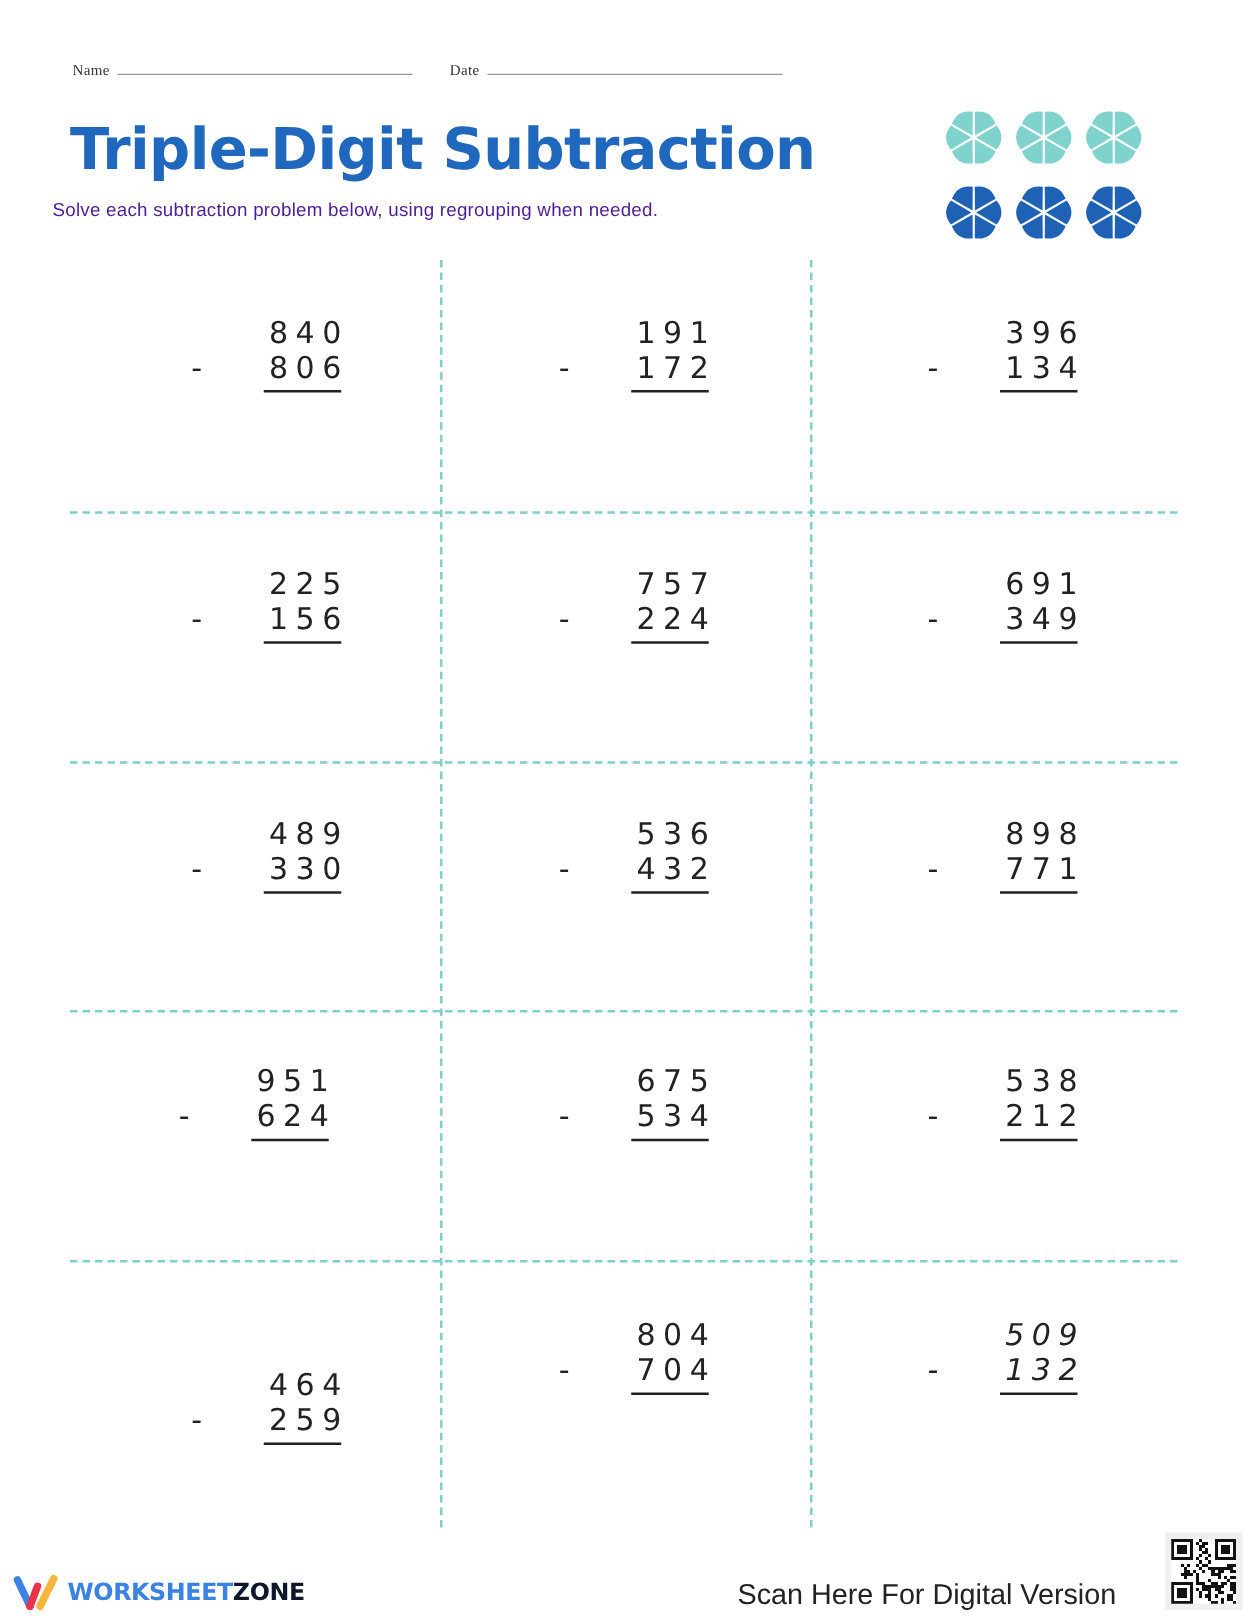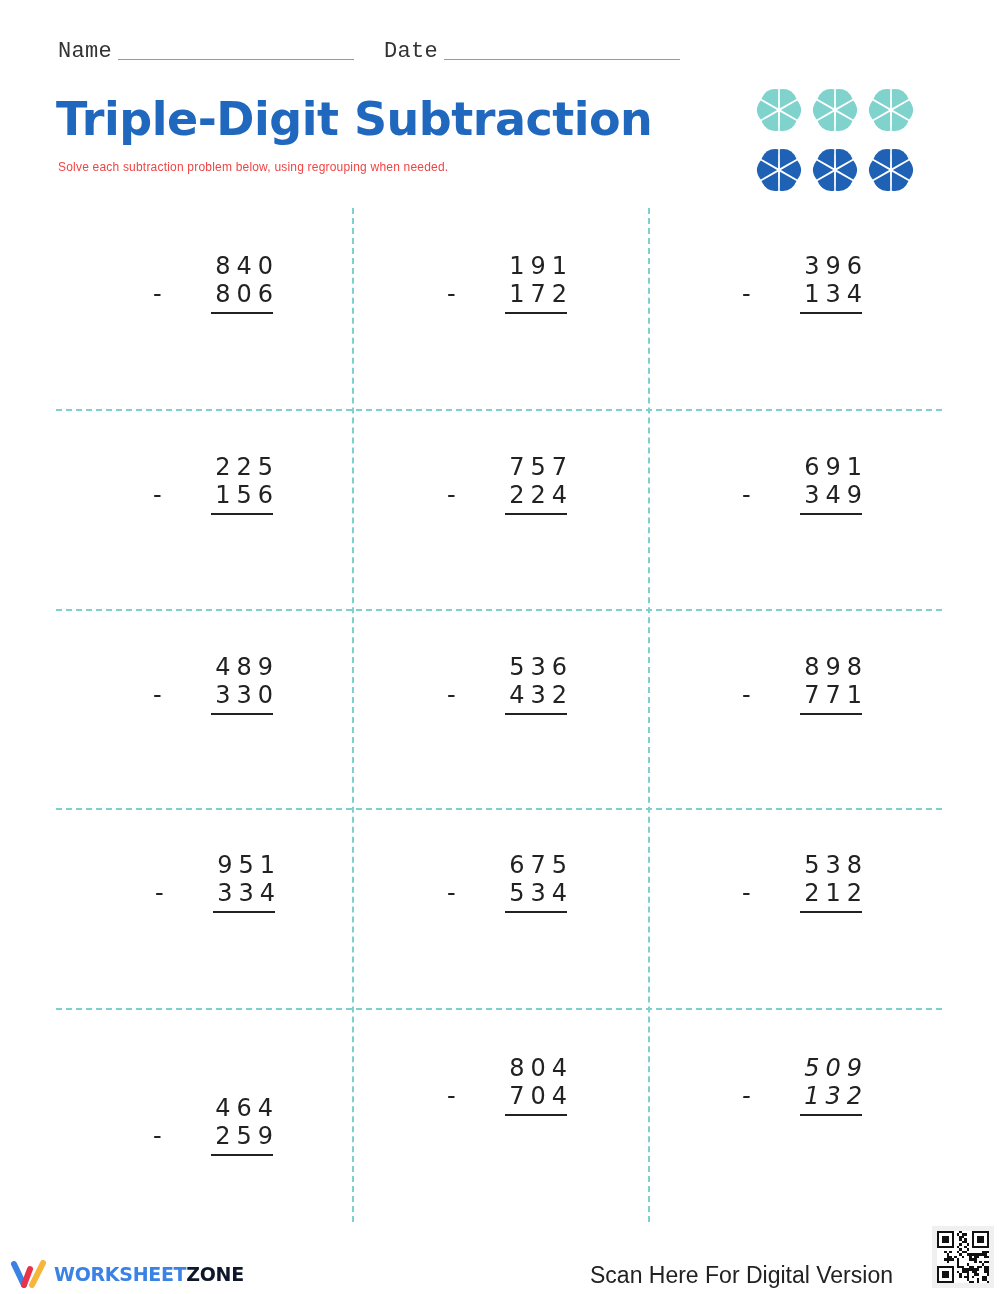--- a/index.html
+++ b/index.html
@@ -1,27 +1,27 @@
 <!DOCTYPE html>
 <html><head>
 <meta charset="utf-8">
 <style>
   * { box-sizing: border-box; margin: 0; padding: 0; }
   html, body { width: 1000px; height: 1294px; background: #ffffff; overflow: hidden; }
   body { position: relative; font-family: "DejaVu Sans", sans-serif; color: #222; }
 
   .name-date { position: absolute; top: 40px; left: 58px; height: 24px; display: flex; align-items: flex-end; font-size: 17px; color: #333; }
-  .name-date .lbl { font-family: Liberation Mono, monospace; font-size: 22px; letter-spacing: 0.3px; }
+  .name-date .lbl { font-family: Liberation Serif, serif; font-size: 12px; letter-spacing: 0.3px; }
   .name-date .line { display: inline-block; border-bottom: 1.5px solid #999; margin-left: 6px; margin-bottom: 4px; }
   .name-line { width: 236px; }
   .date-line { width: 236px; }
   .date-label { margin-left: 30px; }
 
   .title { position: absolute; top: 92px; left: 56px; font-family: "DejaVu Sans", sans-serif; font-weight: bold; font-size: 46px; color: #2068bd; letter-spacing: -0.5px; white-space: nowrap; }
-  .subtitle { position: absolute; top: 160px; left: 58px; font-family: "Liberation Sans", sans-serif; font-size: 12px; color: #ef4444; letter-spacing: 0.2px; }
+  .subtitle { position: absolute; top: 160px; left: 42px; font-family: "Liberation Sans", sans-serif; font-size: 15px; color: #4c1d95; letter-spacing: 0.2px; }
 
   .flowers { position: absolute; top: 84px; left: 754px; width: 164px; height: 116px; display: grid; grid-template-columns: repeat(3, 50px); grid-template-rows: repeat(2, 52px); column-gap: 6px; row-gap: 8px; }
   .flowers svg { width: 50px; height: 52px; display: block; }
 
   .grid { position: absolute; left: 56px; top: 208px; width: 886px; height: 1014px; }
   .vline { position: absolute; top: 0; width: 0; height: 1014px; border-left: 2px dashed #7fd0cc; }
   .hline { position: absolute; left: 0; width: 886px; height: 0; border-top: 2px dashed #7fd0cc; }
 
   .problem { position: absolute; width: 120px; font-family: "DejaVu Sans", sans-serif; font-size: 24px; color: #222; }
   .problem .row { position: relative; height: 28px; line-height: 28px; }
@@ -191,27 +191,27 @@
     <div class="problem" style="left: 686px; top: 445px;">
       <div class="row">
         <span class="num">898</span>
       </div>
       <div class="row">
         <span class="minus">-</span>
         <span class="num">771</span>
       </div>
       <div class="rule"></div>
     </div>
-    <div class="problem" style="left: 99px; top: 643px;">
+    <div class="problem" style="left: 87px; top: 643px;">
       <div class="row">
         <span class="num">951</span>
       </div>
       <div class="row">
         <span class="minus">-</span>
-        <span class="num">334</span>
+        <span class="num">624</span>
       </div>
       <div class="rule"></div>
     </div>
     <div class="problem" style="left: 391px; top: 643px;">
       <div class="row">
         <span class="num">675</span>
       </div>
       <div class="row">
         <span class="minus">-</span>
         <span class="num">534</span>

